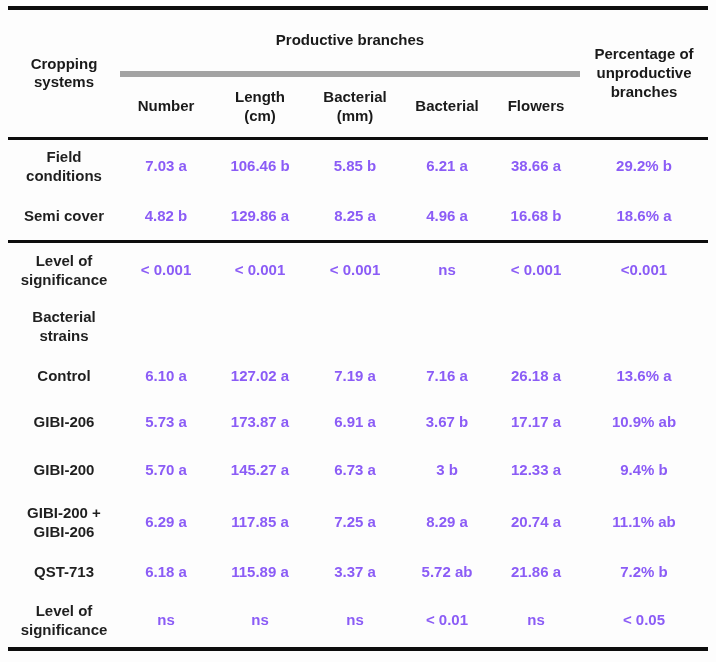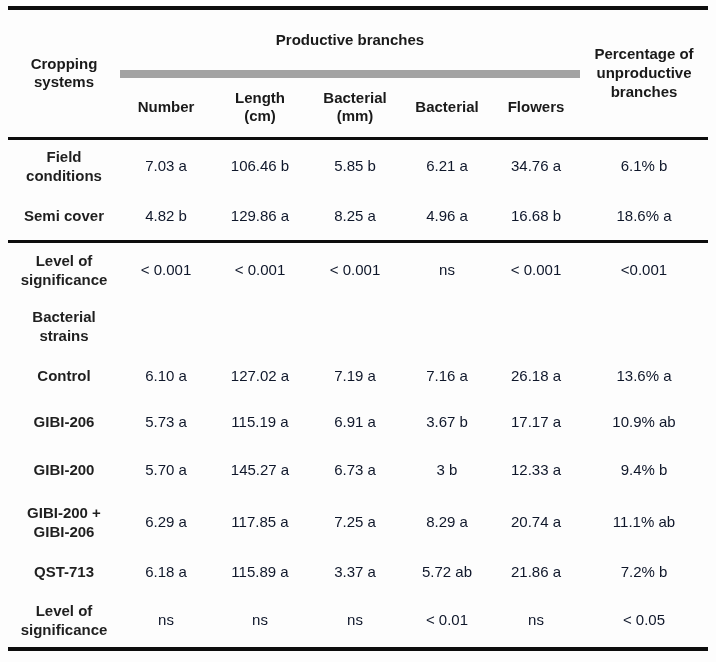--- a/index.html
+++ b/index.html
@@ -40,35 +40,35 @@
     font-size: 15px;
     line-height: 1.25;
   }
   thead th {
     font-weight: bold;
     color: #1a1a1a;
   }
   tr.head-top { height: 66px; }
   tr.head-sub { height: 64px; }
   th.group-head {
-    border-bottom: 8px solid #a3a3a3;
+    border-bottom: 6px solid #a3a3a3;
     vertical-align: middle;
   }
   tr.head-sub th, th.rowspan-head {
     border-bottom: 3px solid #0d0d0d;
   }
   th.sub-head { padding: 0 10px; }
 
   tbody th.row-label {
     font-weight: bold;
     padding: 0 4px;
   }
   tbody td {
-    font-weight: normal;
-    color: #0f172a;
+    font-weight: bold;
+    color: #8b5cf6;
   }
   tr.section-rule th, tr.section-rule td {
     border-top: 3px solid #0d0d0d;
   }
   tr.r0 { height: 56px; }
   tr.r1 { height: 47px; }
   tr.r2 { height: 58px; }
   tr.r3 { height: 55px; }
   tr.r4 { height: 45px; }
   tr.r5 { height: 47px; }
@@ -105,22 +105,22 @@
         <th class="sub-head">Flowers</th>
       </tr>
     </thead>
     <tbody>
       <tr class="r0">
         <th class="row-label">Field conditions</th>
         <td>7.03 a</td>
         <td>106.46 b</td>
         <td>5.85 b</td>
         <td>6.21 a</td>
-        <td>34.76 a</td>
-        <td>6.1% b</td>
+        <td>38.66 a</td>
+        <td>29.2% b</td>
       </tr>
       <tr class="r1">
         <th class="row-label">Semi cover</th>
         <td>4.82 b</td>
         <td>129.86 a</td>
         <td>8.25 a</td>
         <td>4.96 a</td>
         <td>16.68 b</td>
         <td>18.6% a</td>
       </tr>
@@ -147,21 +147,21 @@
         <td>6.10 a</td>
         <td>127.02 a</td>
         <td>7.19 a</td>
         <td>7.16 a</td>
         <td>26.18 a</td>
         <td>13.6% a</td>
       </tr>
       <tr class="r5">
         <th class="row-label">GIBI-206</th>
         <td>5.73 a</td>
-        <td>115.19 a</td>
+        <td>173.87 a</td>
         <td>6.91 a</td>
         <td>3.67 b</td>
         <td>17.17 a</td>
         <td>10.9% ab</td>
       </tr>
       <tr class="r6">
         <th class="row-label">GIBI-200</th>
         <td>5.70 a</td>
         <td>145.27 a</td>
         <td>6.73 a</td>

